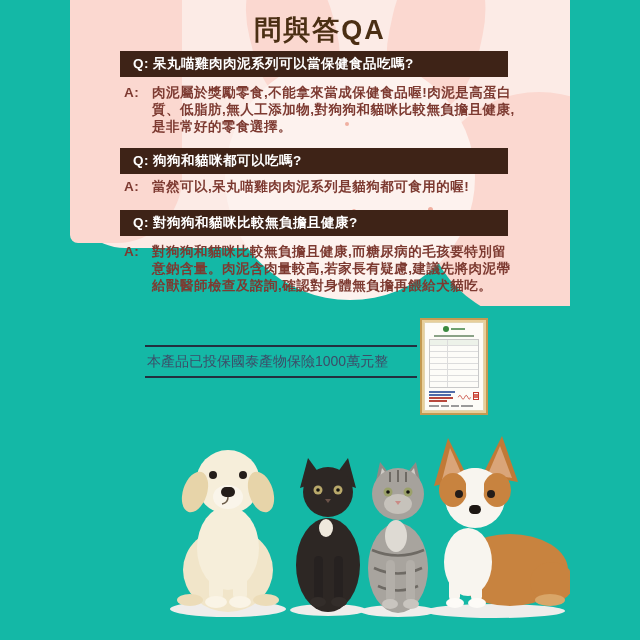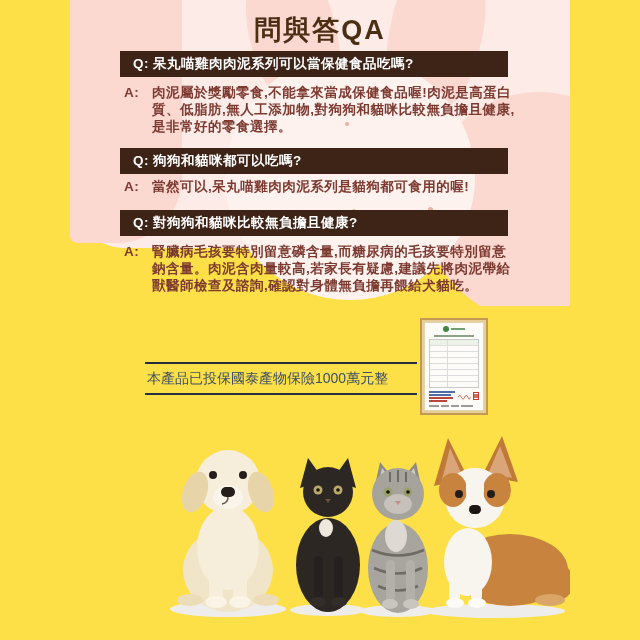--- a/index.html
+++ b/index.html
@@ -1,21 +1,21 @@
 <!DOCTYPE html>
 <html><head>
 <meta charset="utf-8">
 <style>
   html,body{margin:0;padding:0;}
   body{
     width:640px;height:640px;background:#ffffff;
     font-family:"Liberation Sans", sans-serif;
     position:relative;overflow:hidden;
   }
-  .screen{position:absolute;inset:0;width:640px;height:640px;background:#fde047;}
+  .screen{position:absolute;inset:0;width:640px;height:640px;background:#14b8a6;}
 
   
   .bg-wash{position:absolute;left:70px;top:0;width:500px;height:248px;
     background:#fcebe6;border-radius:0 0 55px 55px;}
   .bg-left{position:absolute;left:70px;top:0;width:112px;height:243px;
     background:#fbd8d0;border-radius:0 0 65px 8px;}
   .bg-ear1{position:absolute;left:250px;top:-42px;width:86px;height:152px;
     background:#fbd8d0;border-radius:45%;transform:rotate(-14deg);}
   .bg-ear2{position:absolute;left:390px;top:-48px;width:92px;height:162px;
     background:#fbd8d0;border-radius:45%;transform:rotate(12deg);}
@@ -37,21 +37,21 @@
   .qbar .qpfx{margin-right:4px;}
   .ans{position:absolute;left:124px;width:392px;display:flex;
     color:#7d3a31;font-size:13.5px;font-weight:600;line-height:17px;letter-spacing:0.5px;}
   .ans .apfx{flex:0 0 28px;}
   .ans .atxt{flex:1 1 auto;}
   #qbar1{top:51px;} #ans1{top:84px;}
   #qbar2{top:148px;} #ans2{top:178px;}
   #qbar3{top:210px;} #ans3{top:243px;}
 
   
-  .insurance{position:absolute;left:145px;top:362px;width:272px;
+  .insurance{position:absolute;left:145px;top:345px;width:272px;
     border-top:2px solid #232f3f;border-bottom:2px solid #232f3f;
     padding:4px 0 5px 2px;box-sizing:border-box;
     color:#3c4d68;font-size:14px;font-weight:500;line-height:20px;}
 
   
   .cert{position:absolute;left:420px;top:318px;width:68px;height:97px;
     background:#e8cf9a;border:2px solid #c49a52;box-sizing:border-box;padding:2px;}
   .cert-paper{width:100%;height:100%;background:#fdfcf8;border:1px solid #e2d5b0;
     box-sizing:border-box;padding:3px 4px;display:flex;flex-direction:column;gap:2px;}
   .cert-logo-row{display:flex;align-items:center;justify-content:center;gap:2px;height:8px;}
@@ -116,21 +116,21 @@
     <span class="apfx">A:</span>
     <span class="atxt">當然可以,呆丸喵雞肉肉泥系列是貓狗都可食用的喔!</span>
   </div>
 
   <div class="qbar" id="qbar3">
     <span class="qpfx">Q:</span>
     <span>對狗狗和貓咪比較無負擔且健康?</span>
   </div>
   <div class="ans" id="ans3">
     <span class="apfx">A:</span>
-    <span class="atxt">腎臟病毛孩要特別留意磷含量,而糖尿病的毛孩要特別留意鈉含量。肉泥含肉量較高,若家長有疑慮,建議先將肉泥帶給獸醫師檢查及諮詢,確認對身體無負擔再餵給犬貓吃。</span>
+    <span class="atxt">對狗狗和貓咪比較無負擔且健康,而糖尿病的毛孩要特別留意鈉含量。肉泥含肉量較高,若家長有疑慮,建議先將肉泥帶給獸醫師檢查及諮詢,確認對身體無負擔再餵給犬貓吃。</span>
   </div>
 
   <div class="insurance">
     <div>本產品已投保國泰產物保險1000萬元整</div>
   </div>
 
   <div class="cert">
     <div class="cert-paper">
       <div class="cert-logo-row">
         <div class="cert-logo-dot"></div>

